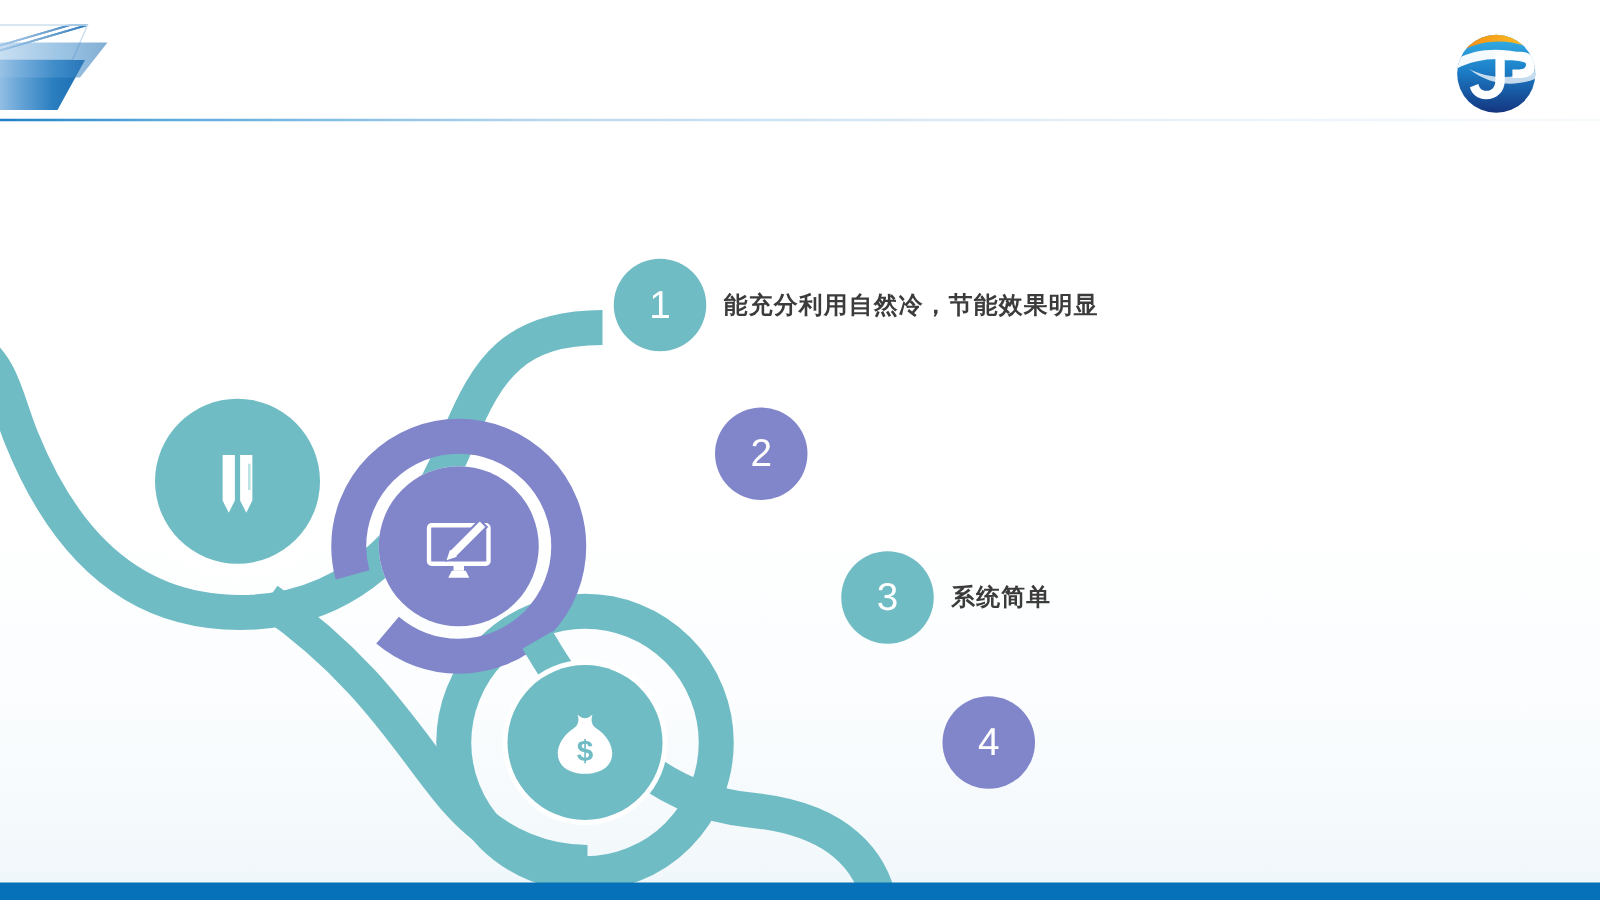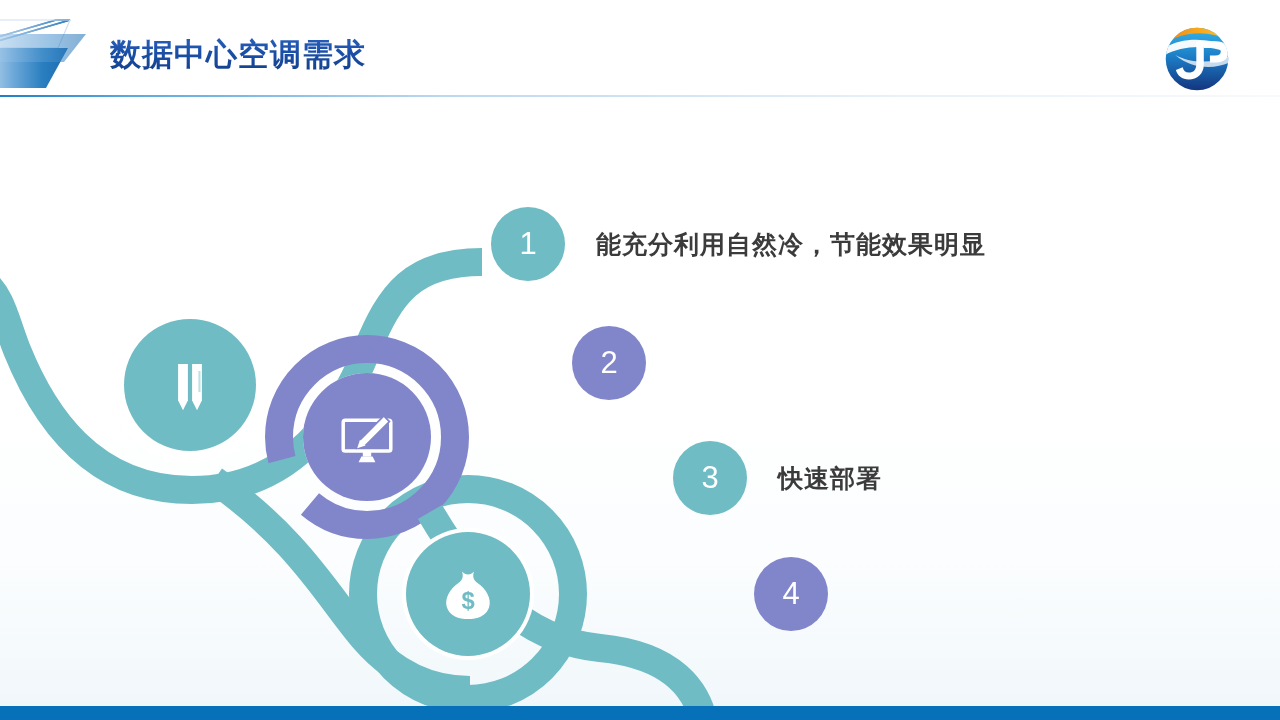--- a/index.html
+++ b/index.html
@@ -93,22 +93,22 @@
     color: #ffffff;
     font-size: 31px;
     font-weight: 400;
     display: flex;
     align-items: center;
     justify-content: center;
     flex: 0 0 auto;
     font-family: "Liberation Sans", "DejaVu Sans", sans-serif;
   }
   .bullet-text {
-    margin-left: 31px;
-    font-size: 25px;
+    margin-left: 14px;
+    font-size: 19px;
     font-weight: bold;
     color: #3b3b3b;
     letter-spacing: 1px;
     white-space: nowrap;
     text-align: right;
   }
 
   
   #footer-bar {
     position: absolute;
@@ -149,21 +149,20 @@
       </defs>
 
       <polygon points="-40,48 56,20 70,20 -26,48" fill="none" stroke="url(#gDecoStroke)" stroke-width="1.6"></polygon>
       <polygon points="-40,48 -26,48 70,20 56,20" fill="none" stroke="url(#gDecoStroke)" stroke-width="1.4"></polygon>
       <polygon points="-50,20 70,20 58,48 -50,48" fill="none" stroke="#cddff0" stroke-width="1.2"></polygon>
 
       <polygon points="-60,48 68,48 46,88 -60,88" fill="url(#gDecoFill)"></polygon>
       <polygon points="-60,34 86,34 64,62 -60,62" fill="url(#gDecoFill2)" opacity="0.55"></polygon>
     </svg>
 
-    <div id="header-title">数据中心空调需求</div>
     <div id="header-rule"></div>
   </div>
 
   <svg id="logo" viewBox="0 0 100 100">
     <defs>
       <linearGradient id="gLogoBody" x1="0" y1="0" x2="0" y2="1">
         <stop offset="0%" stop-color="#35B3E8"></stop>
         <stop offset="45%" stop-color="#1C7FC8"></stop>
         <stop offset="100%" stop-color="#14357F"></stop>
       </linearGradient>
@@ -246,21 +245,21 @@
     <div class="bullet-num" style="background:#6FBCC4;">1</div>
     <div class="bullet-text">能充分利用自然冷，节能效果明显</div>
   </div>
 
   <div class="bullet-row" style="left:572px; top:326px;">
     <div class="bullet-num" style="background:#8186CB;">2</div>
   </div>
 
   <div class="bullet-row" style="left:673px; top:441px;">
     <div class="bullet-num" style="background:#6FBCC4;">3</div>
-    <div class="bullet-text">快速部署</div>
+    <div class="bullet-text">系统简单</div>
   </div>
 
   <div class="bullet-row" style="left:754px; top:557px;">
     <div class="bullet-num" style="background:#8186CB;">4</div>
   </div>
 
   <div id="footer-bar"></div>
 
 </div>
 

